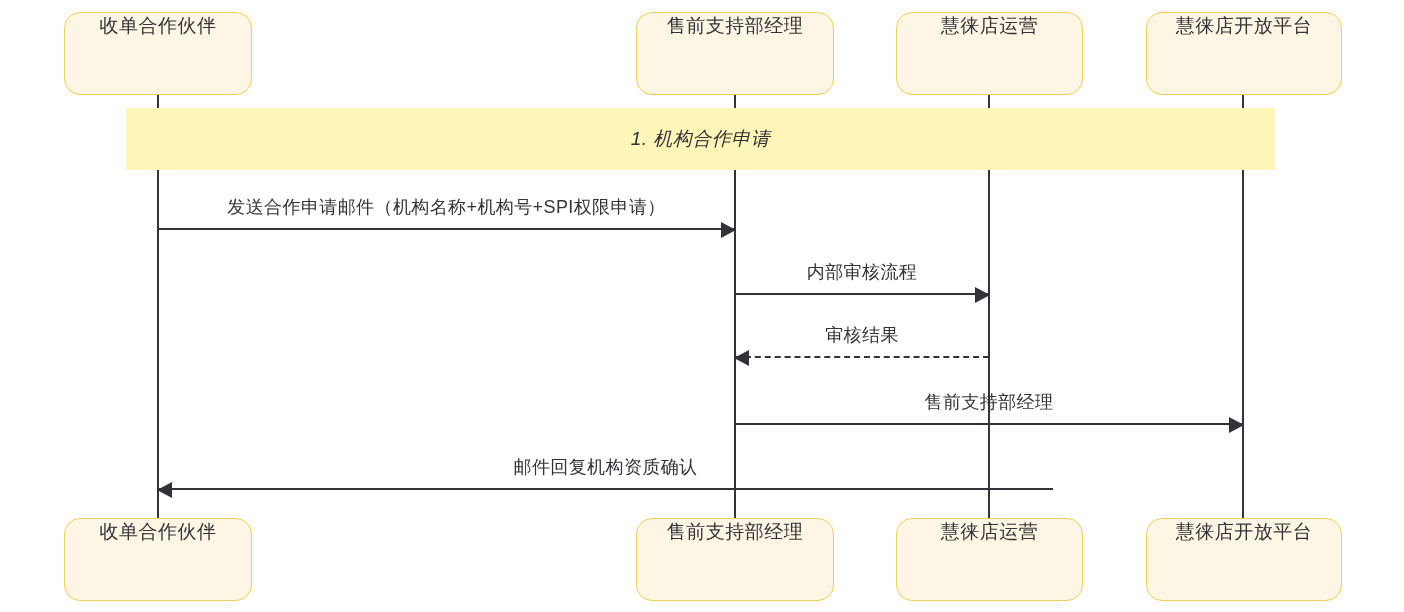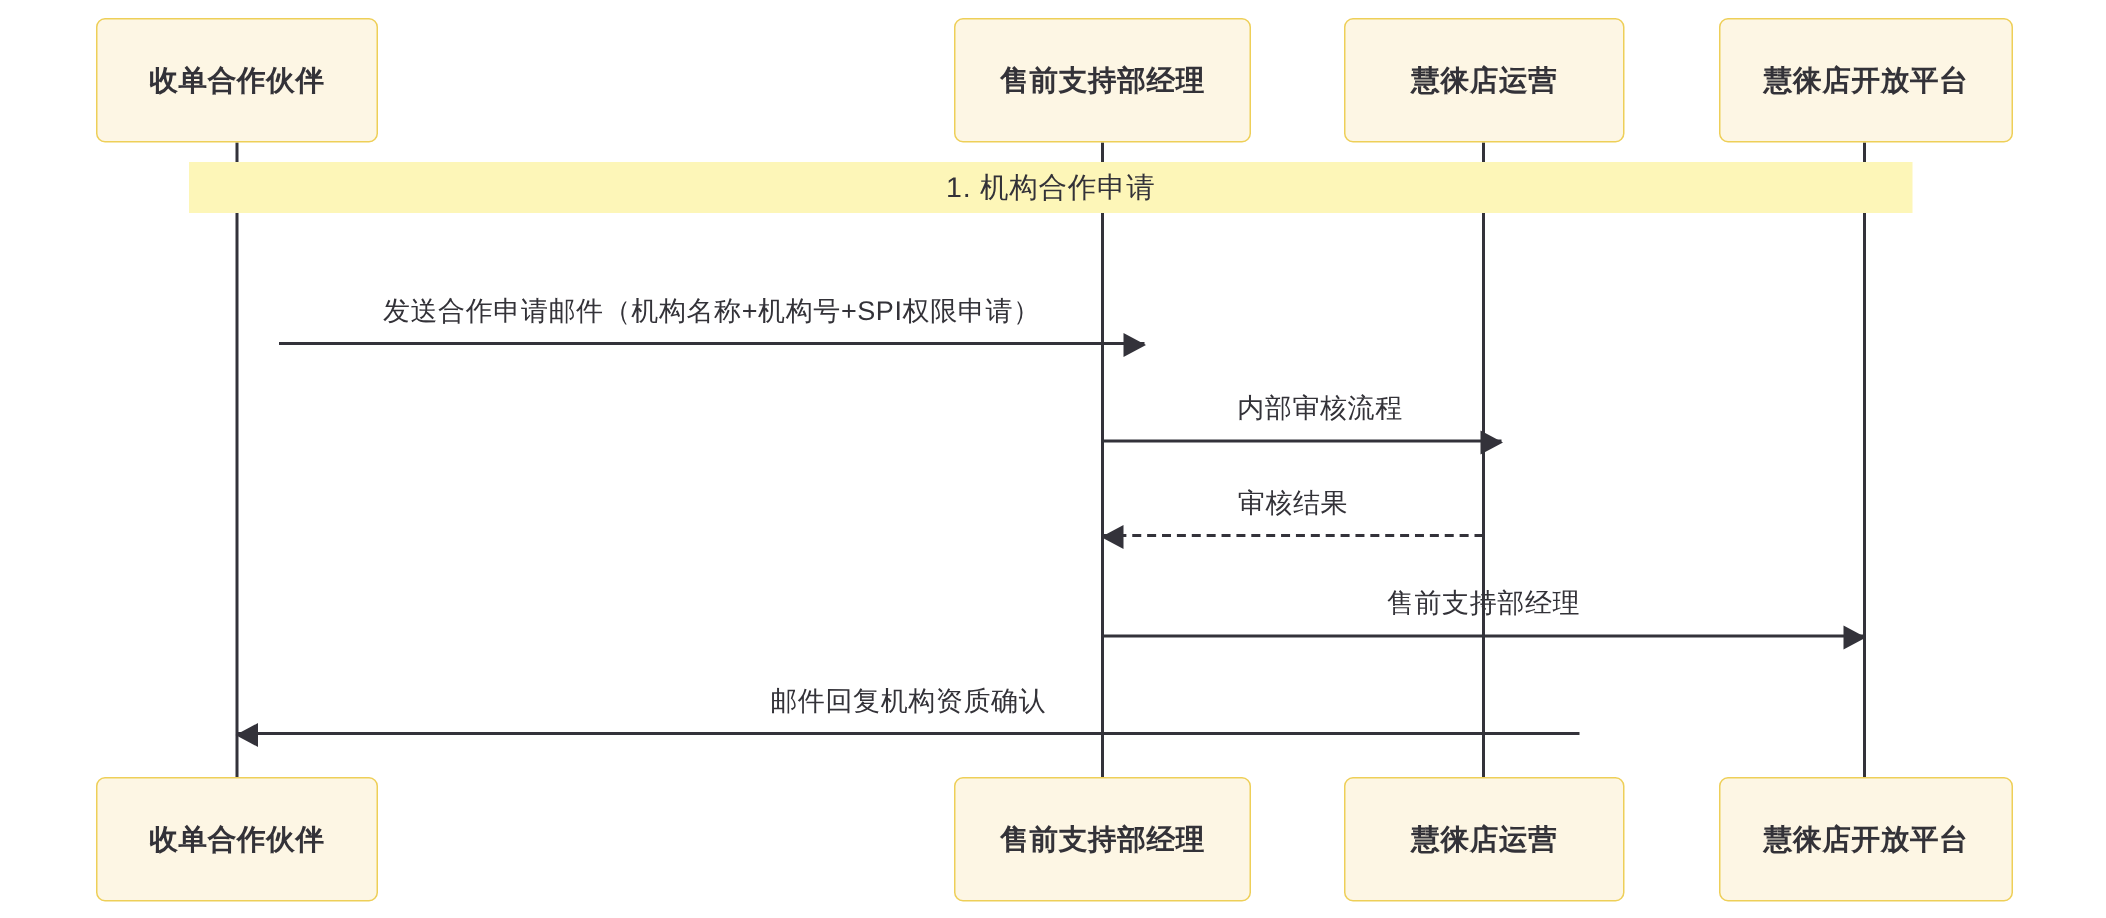--- a/index.html
+++ b/index.html
@@ -19,29 +19,27 @@
     position: absolute;
     inset: 0;
   }
 
   
   .participant-box {
     position: absolute;
     box-sizing: border-box;
     background: #fdf6e4;
     border: 1.6px solid #eecf58;
-    border-radius: 6px;
+    border-radius: 16px;
     display: flex;
-    align-items: center;
     justify-content: center;
     color: #333238;
     font-size: 19px;
     letter-spacing: 0.5px;
     white-space: nowrap;
-    font-weight: bold;
   }
 
   
   .lifeline {
     position: absolute;
     width: 2.6px;
     background: #33323a;
   }
 
   
@@ -104,21 +102,21 @@
   }
 </style>
 </head>
 <body>
 
 <div id="diagram-root">
     <div class="lifeline" style="left: 156.7px; top: 95px; height: 423px;"></div>
     <div class="lifeline" style="left: 733.7px; top: 95px; height: 423px;"></div>
     <div class="lifeline" style="left: 987.7px; top: 95px; height: 423px;"></div>
     <div class="lifeline" style="left: 1241.7px; top: 95px; height: 423px;"></div>
-    <div class="section-banner" style="left: 126px; top: 108px; width: 1149px; height: 34px;">
+    <div class="section-banner" style="left: 126px; top: 108px; width: 1149px; height: 62px; font-style: italic;">
       <span>1. 机构合作申请</span>
     </div>
     <div class="participant-box" style="left: 64px; top: 12px; width: 188px; height: 83px;">
       <span>收单合作伙伴</span>
     </div>
     <div class="participant-box" style="left: 64px; top: 518px; width: 188px; height: 83px;">
       <span>收单合作伙伴</span>
     </div>
     <div class="participant-box" style="left: 636px; top: 12px; width: 198px; height: 83px;">
       <span>售前支持部经理</span>
@@ -131,27 +129,27 @@
     </div>
     <div class="participant-box" style="left: 896px; top: 518px; width: 187px; height: 83px;">
       <span>慧徕店运营</span>
     </div>
     <div class="participant-box" style="left: 1146px; top: 12px; width: 196px; height: 83px;">
       <span>慧徕店开放平台</span>
     </div>
     <div class="participant-box" style="left: 1146px; top: 518px; width: 196px; height: 83px;">
       <span>慧徕店开放平台</span>
     </div>
-    <div class="message" style="left: 158px; width: 577px; top: 188px; height: 40px; margin-left: 28px;">
+    <div class="message" style="left: 158px; width: 577px; top: 188px; height: 40px;">
       <div class="msg-label">发送合作申请邮件（机构名称+机构号+SPI权限申请）</div>
       <div class="msg-line" style="top: 40px;">
         <div class="arrow-head right"></div>
       </div>
     </div>
-    <div class="message" style="left: 735px; width: 254px; top: 253px; height: 40px; padding-left: 12px;">
+    <div class="message" style="left: 735px; width: 254px; top: 253px; height: 40px;">
       <div class="msg-label">内部审核流程</div>
       <div class="msg-line" style="top: 40px;">
         <div class="arrow-head right"></div>
       </div>
     </div>
     <div class="message" style="left: 735px; width: 254px; top: 316px; height: 40px;">
       <div class="msg-label">审核结果</div>
       <div class="msg-line dashed" style="top: 40px;">
         <div class="arrow-head left"></div>
       </div>

